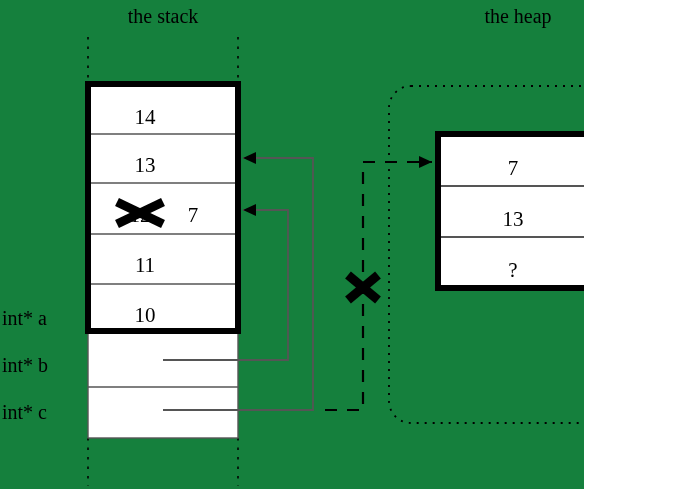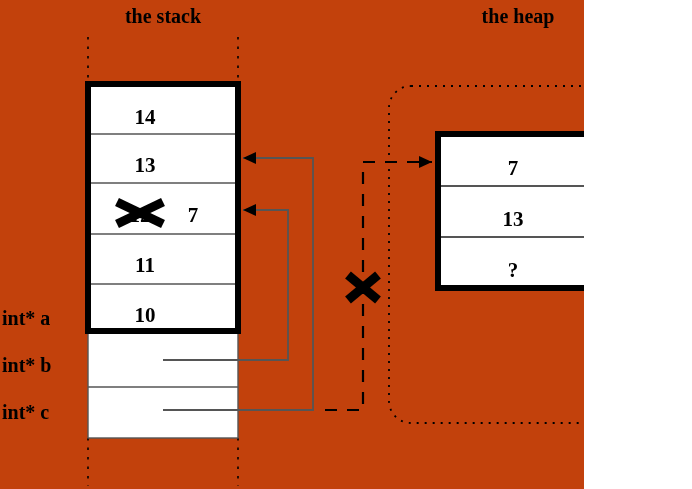--- a/index.html
+++ b/index.html
@@ -4,24 +4,23 @@
 <style>
   html, body {
     margin: 0;
     padding: 0;
     background: #ffffff;
   }
   #canvas {
     position: relative;
     width: 584px;
     height: 489px;
-    background: #c2410c;
+    background: #15803d;
     font-family: "Liberation Serif", "DejaVu Serif", serif;
     overflow: hidden;
-    font-weight: bold;
   }
   svg.layer {
     position: absolute;
     left: 0;
     top: 0;
     width: 692px;
     height: 489px;
   }
   .title-text {
     font-family: "Liberation Serif", "DejaVu Serif", serif;

